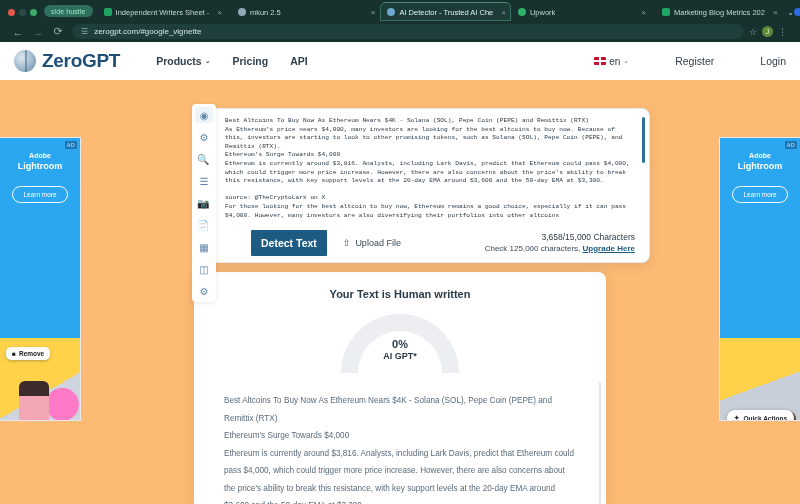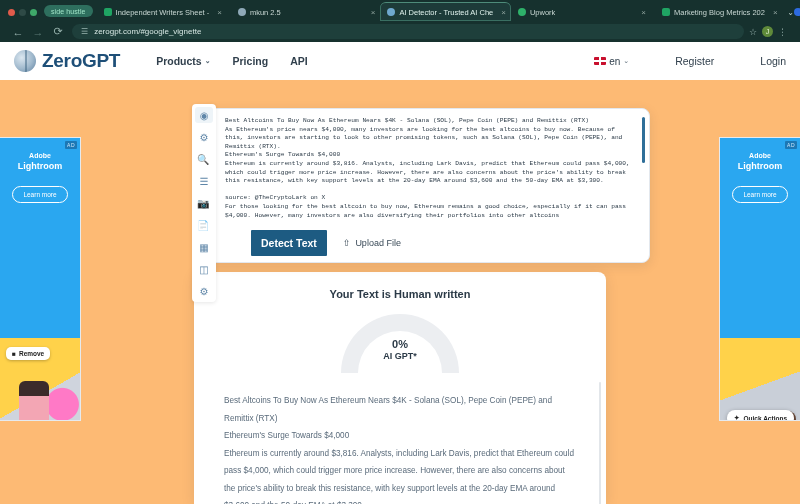--- a/index.html
+++ b/index.html
@@ -362,20 +362,26 @@
 
 source: @TheCryptoLark on X
 For those looking for the best altcoin to buy now, Ethereum remains a good choice, especially if it can pass $4,000. However, many investors are also diversifying their portfolios into other altcoins</div>
     <div class="ta-scroll"></div>
     <div class="card-foot">
       <div class="detect-btn">Detect Text</div>
       <div class="upload">
         <span>⇧</span>
         <span>Upload File</span>
       </div>
+      <div class="counts">
+        <div class="c1">3,658/15,000 Characters</div>
+        <div class="c2">
+          <span>Check 125,000 characters, </span><u>Upgrade Here</u>
+        </div>
+      </div>
     </div>
   </div>
 
   <div class="result-card">
     <div class="verdict">Your Text is Human written</div>
     <div class="gauge-wrap">
       <div class="gauge"></div>
       <div class="gauge-label">
         <div class="g-pct">0%</div>
         <div class="g-sub">AI GPT*</div>

